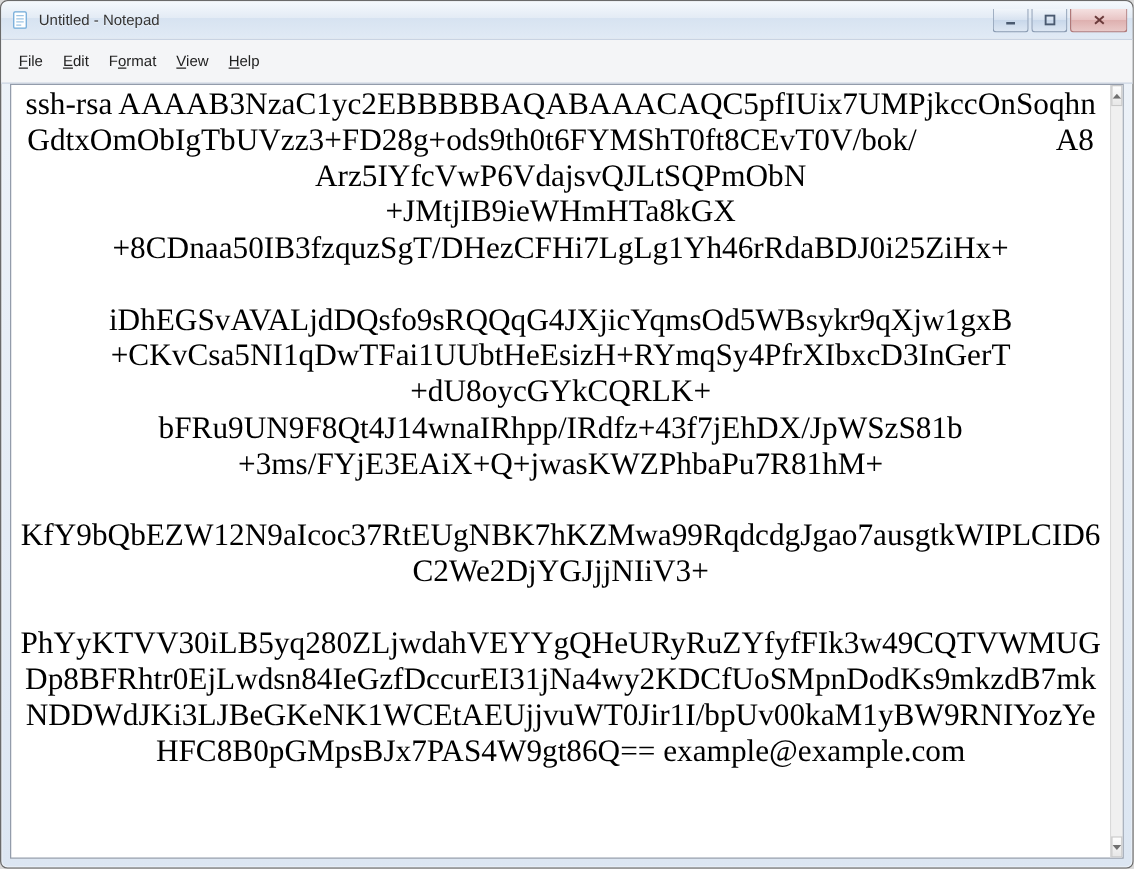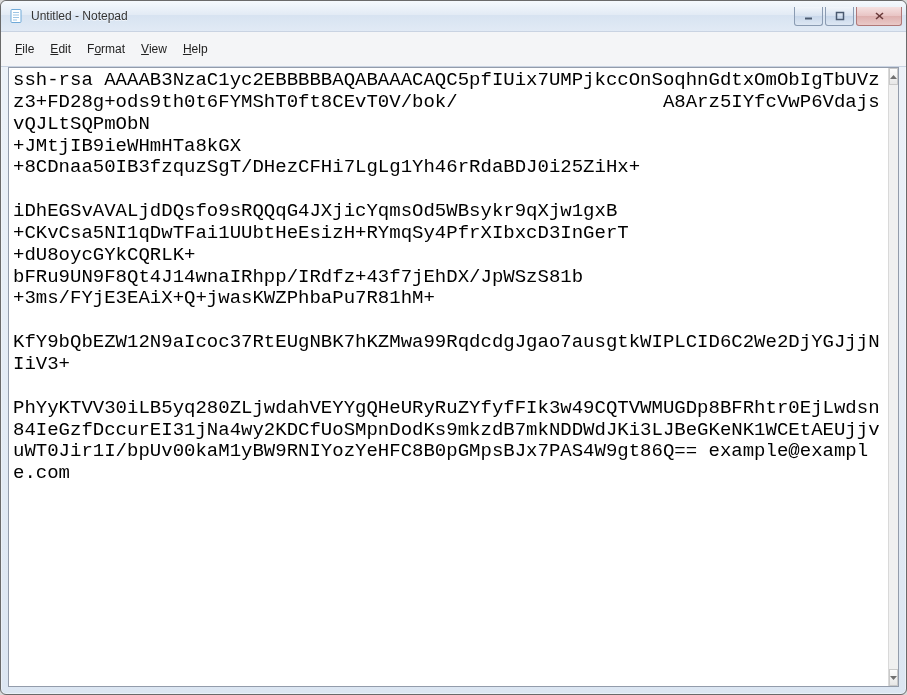--- a/index.html
+++ b/index.html
@@ -91,31 +91,32 @@
     margin: 0 7px 7px 7px;
     border: 1px solid #939cab;
     background: #ffffff;
     display: flex;
     position: relative;
     overflow: hidden;
   }
   .text-area {
     flex: 1 1 auto;
     padding: 2px 4px;
-    font-family: Liberation Mono, monospace;
-    font-size: 19px;
+    font-family: Liberation Serif, serif;
+    font-size: 25px;
     line-height: 1.15;
     letter-spacing: 0px;
     white-space: pre-wrap;
     word-break: break-all;
     color: #000;
     overflow: hidden;
     border: none;
     outline: none;
     resize: none;
+    text-align: center;
   }
   .scrollbar-v {
     width: 17px;
     background: #f0f0f0;
     border-left: 1px solid #d9d9d9;
     display: flex;
     flex-direction: column;
   }
   .sb-btn {
     height: 17px;

